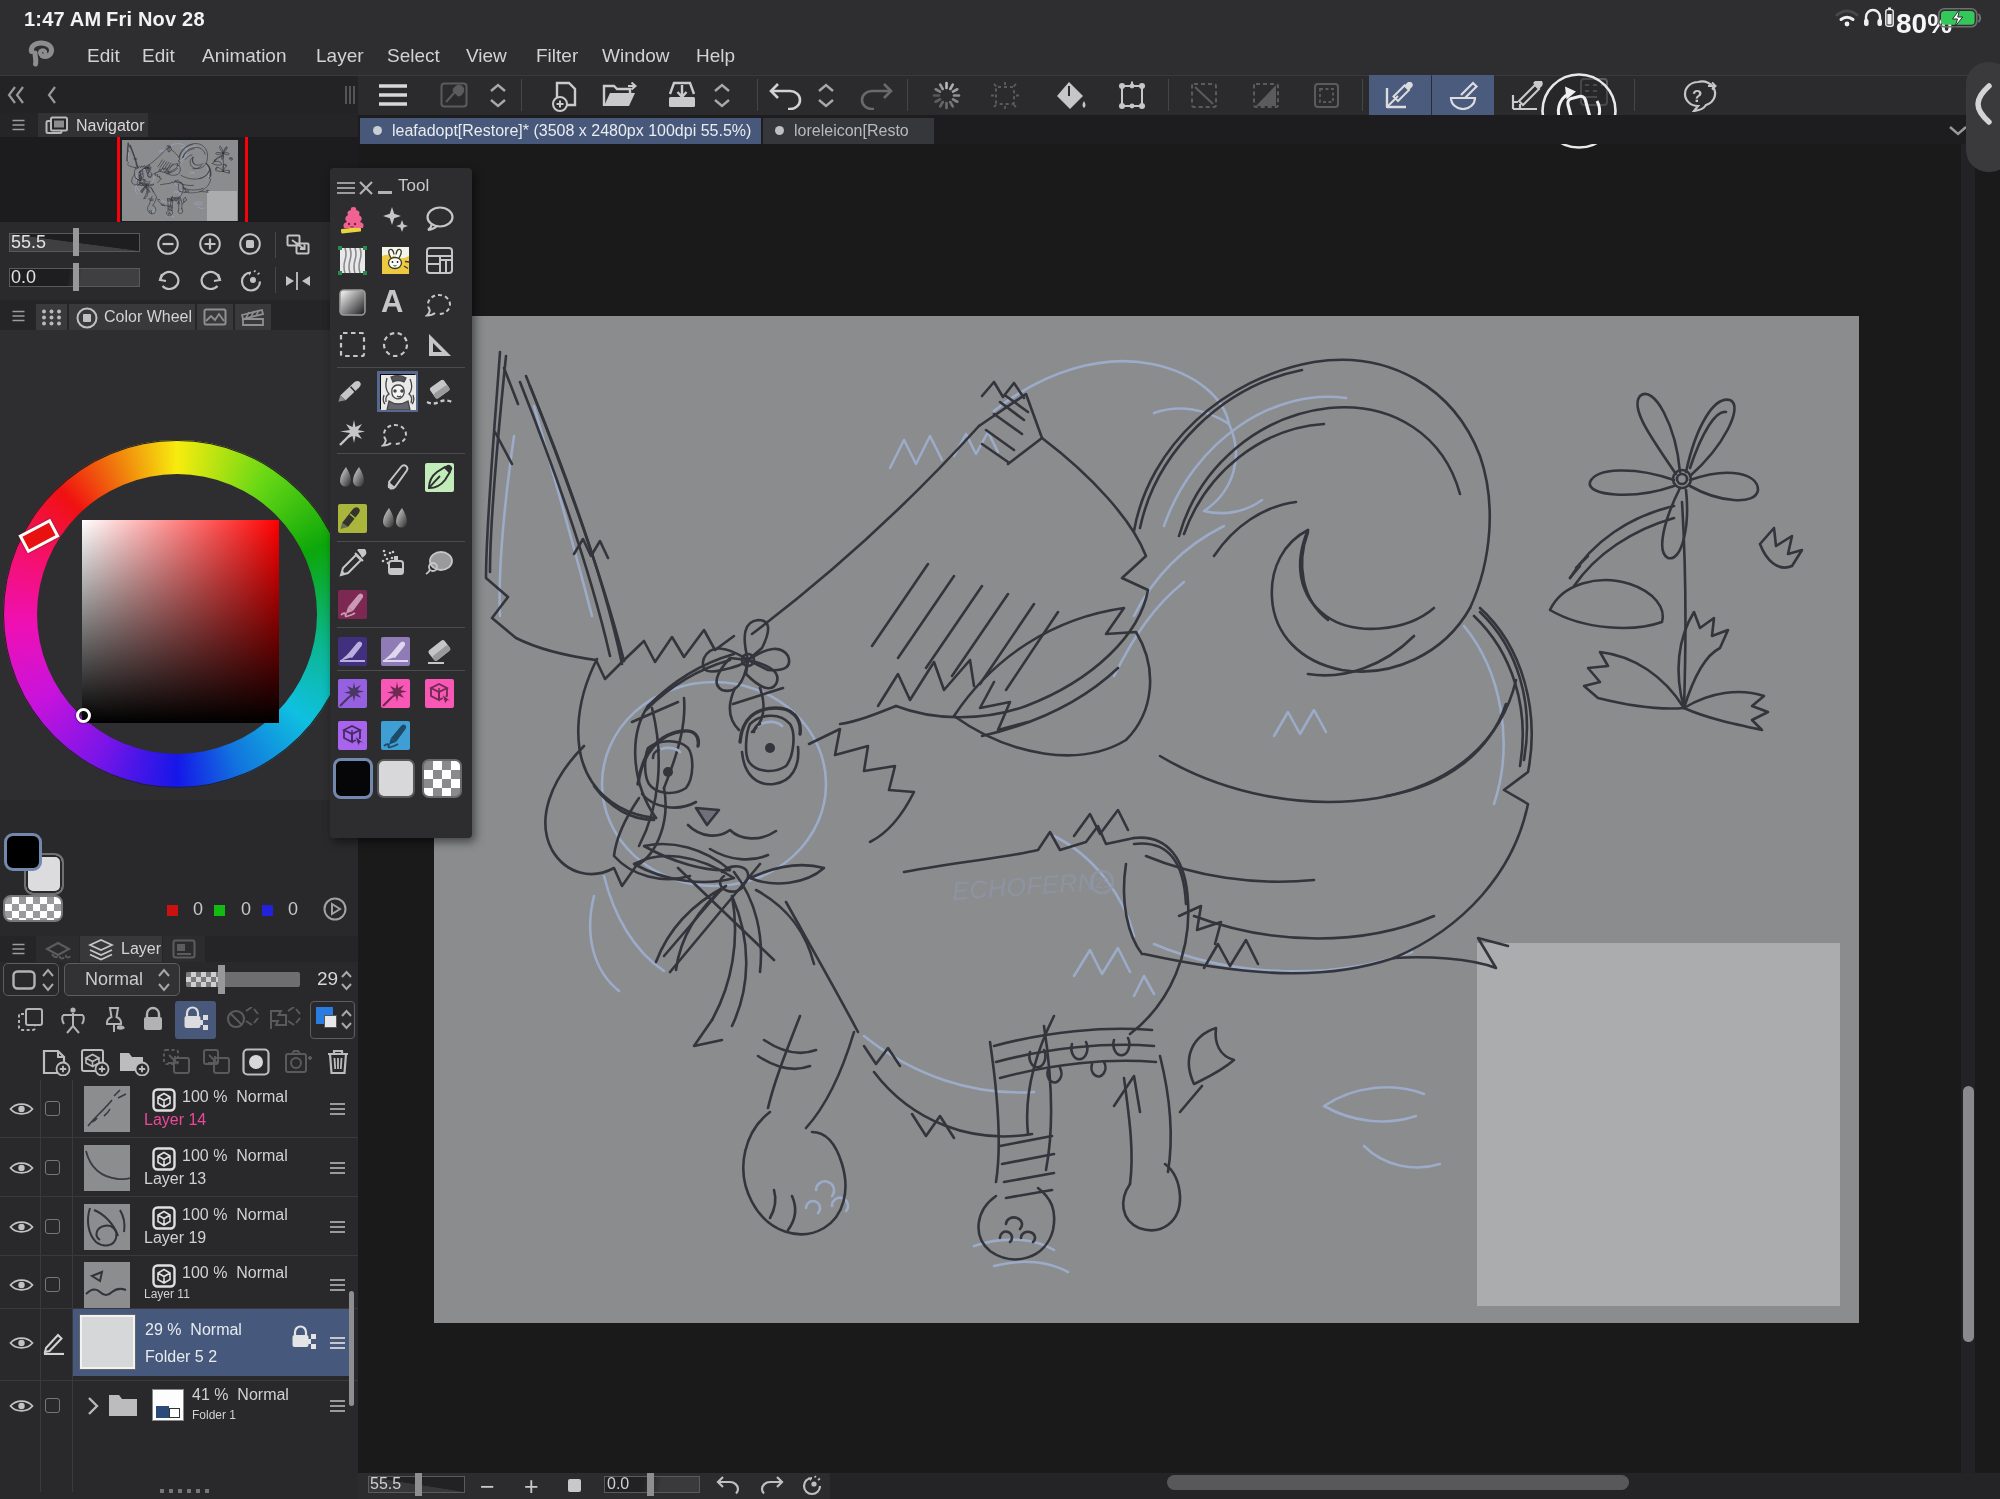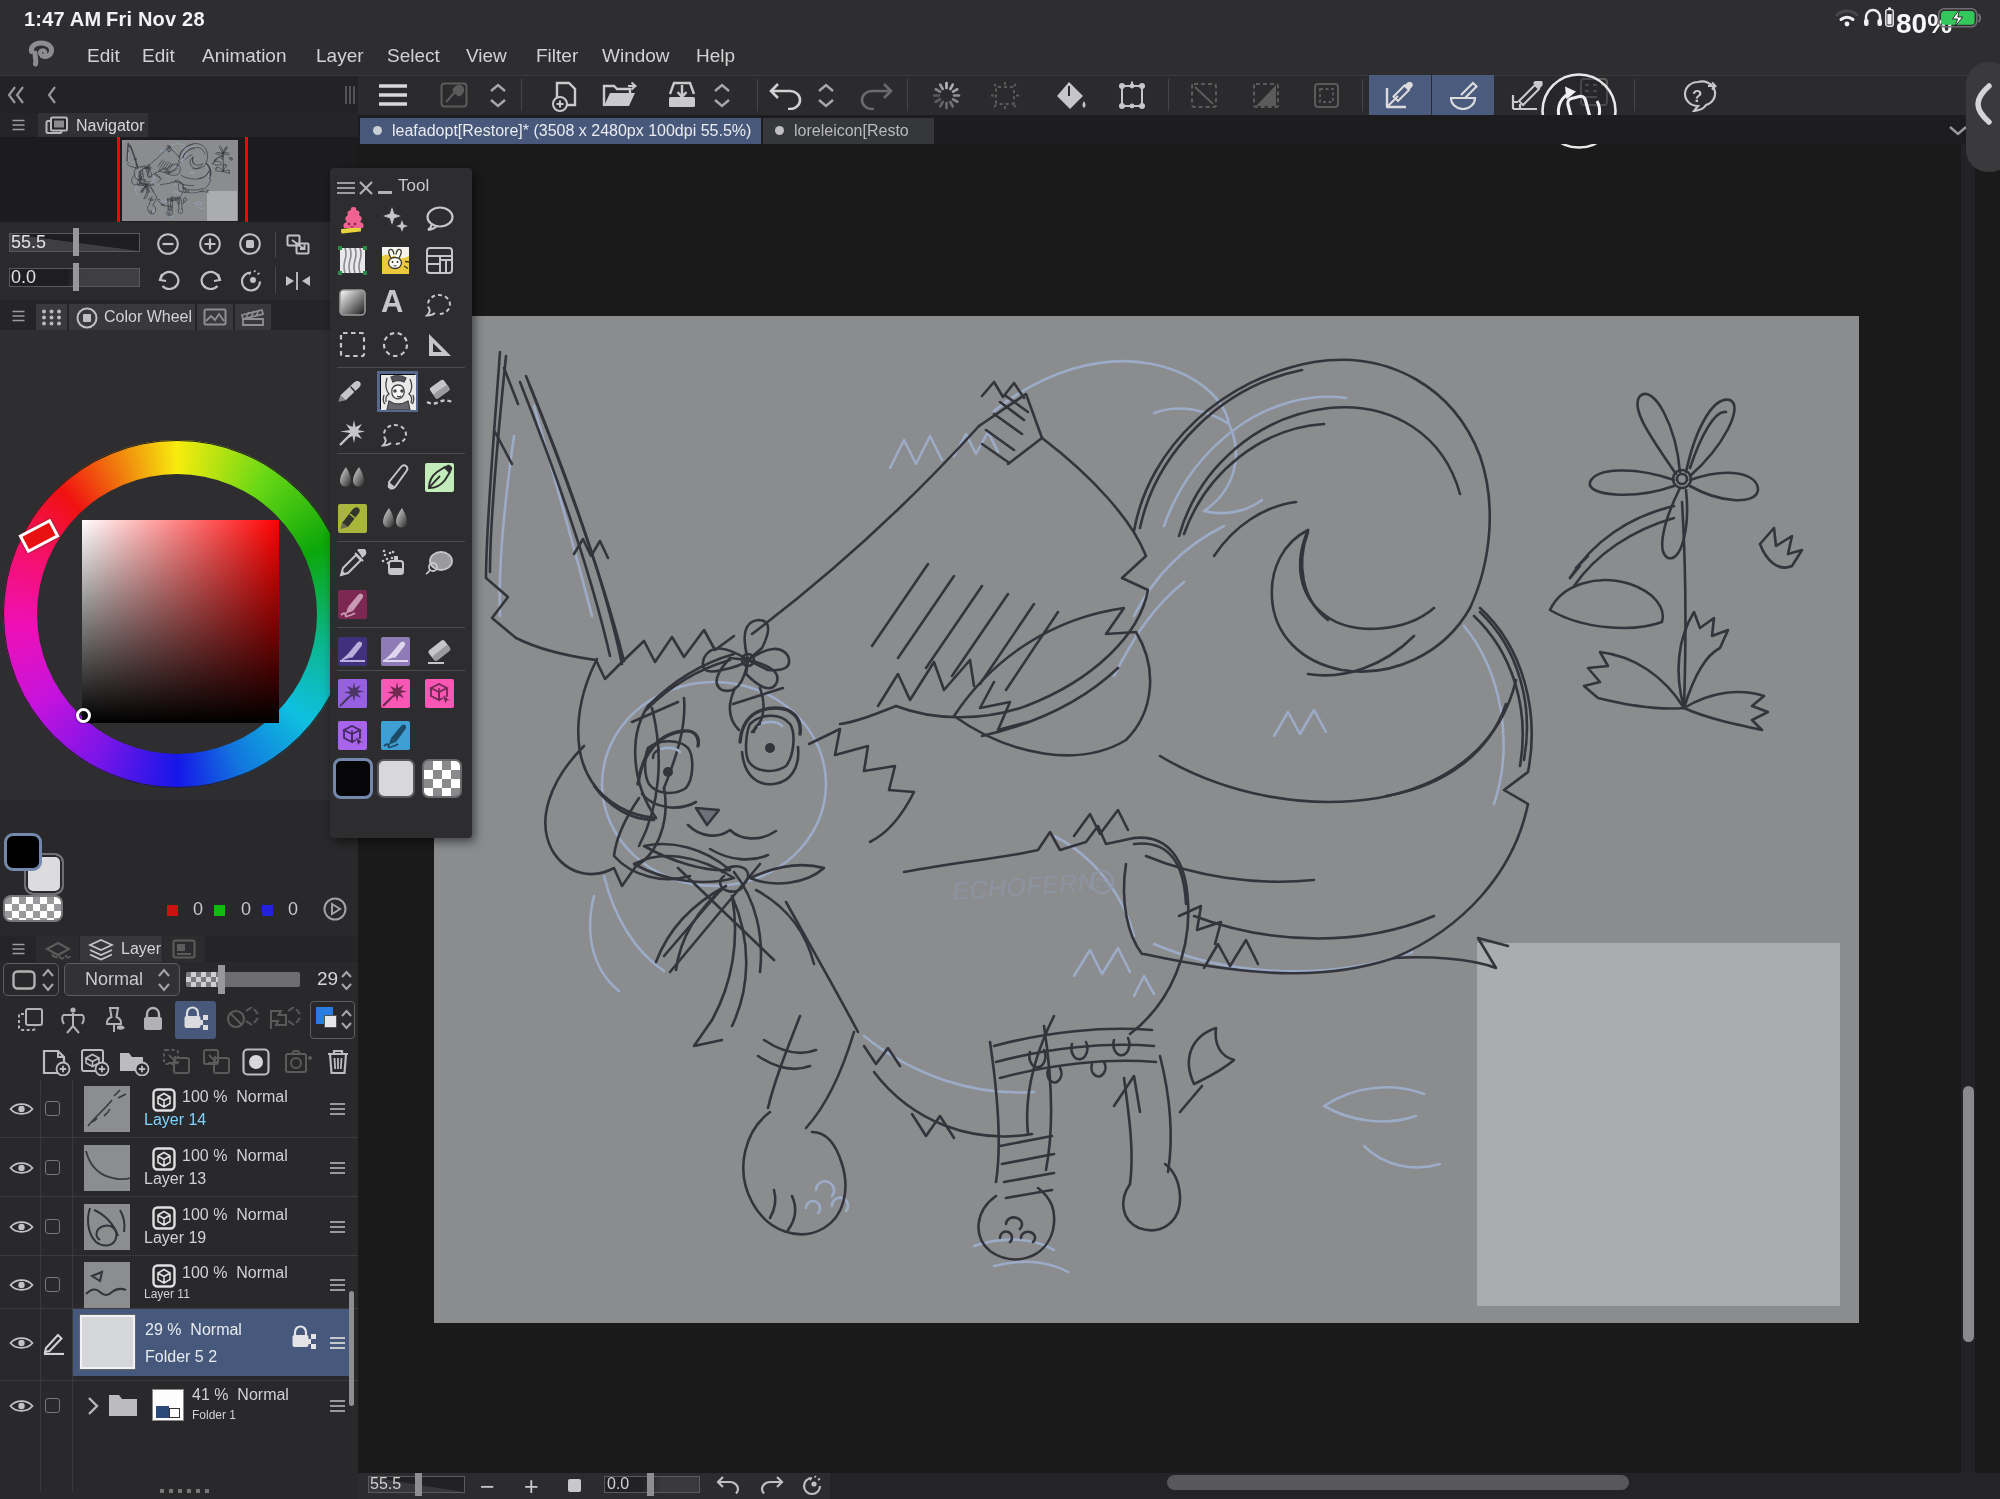--- a/index.html
+++ b/index.html
@@ -560,21 +560,21 @@
               <g fill="none" stroke="#3a3a42" stroke-width="1.6">
                 <path d="M4 40 C10 32 20 24 28 14 M30 10 l6 -6 M20 30 q4 -3 6 -7 M8 36 q3 -1 5 -4 M34 12 l8 -4"></path>
               </g>
             </svg>
         </div>
         <svg class="abs" style="left:152px;top:8px;" width="24" height="24" viewBox="0 0 24 24">
             <rect x="1.5" y="1.5" width="21" height="21" rx="4" fill="none" stroke="#e0e0e2" stroke-width="2.4"></rect>
             <path d="M12 5.5 L18 9 V15.5 L12 19 L6 15.5 V9 Z M6 9 L12 12.5 L18 9 M12 12.5 V19" fill="none" stroke="#e0e0e2" stroke-width="1.6"></path>
           </svg>
         <div class="abs" style="left:182px;top:8px;color:#d2d2d4;font-size:16px;">100 %&nbsp;&nbsp;Normal</div>
-        <div class="abs" style="left:144px;top:31px;color:#7dd3fc;font-size:16px;">Layer 14</div>
+        <div class="abs" style="left:144px;top:31px;color:#ec4899;font-size:16px;">Layer 14</div>
         <svg class="abs" style="left:329px;top:22px;" width="17" height="14" viewBox="0 0 17 14">
             <path d="M1 2 H16 M1 7 H16 M1 12 H16" stroke="#9a9a9c" stroke-width="1.8"></path>
           </svg>
       </div>
 
       <div class="lrow abs" style="left:0;top:57px;width:358px;height:59px;border-top:1px solid #3a3a3c;">
         <svg class="eye abs" style="left:9px;top:22px;" width="25" height="16" viewBox="0 0 25 16">
             <path d="M1.5 8 C7 1.5 18 1.5 23.5 8 C18 14.5 7 14.5 1.5 8 Z" fill="none" stroke="#c2c2c4" stroke-width="1.8"></path>
             <circle cx="12.5" cy="8" r="3.2" fill="#c2c2c4"></circle>
           </svg>

